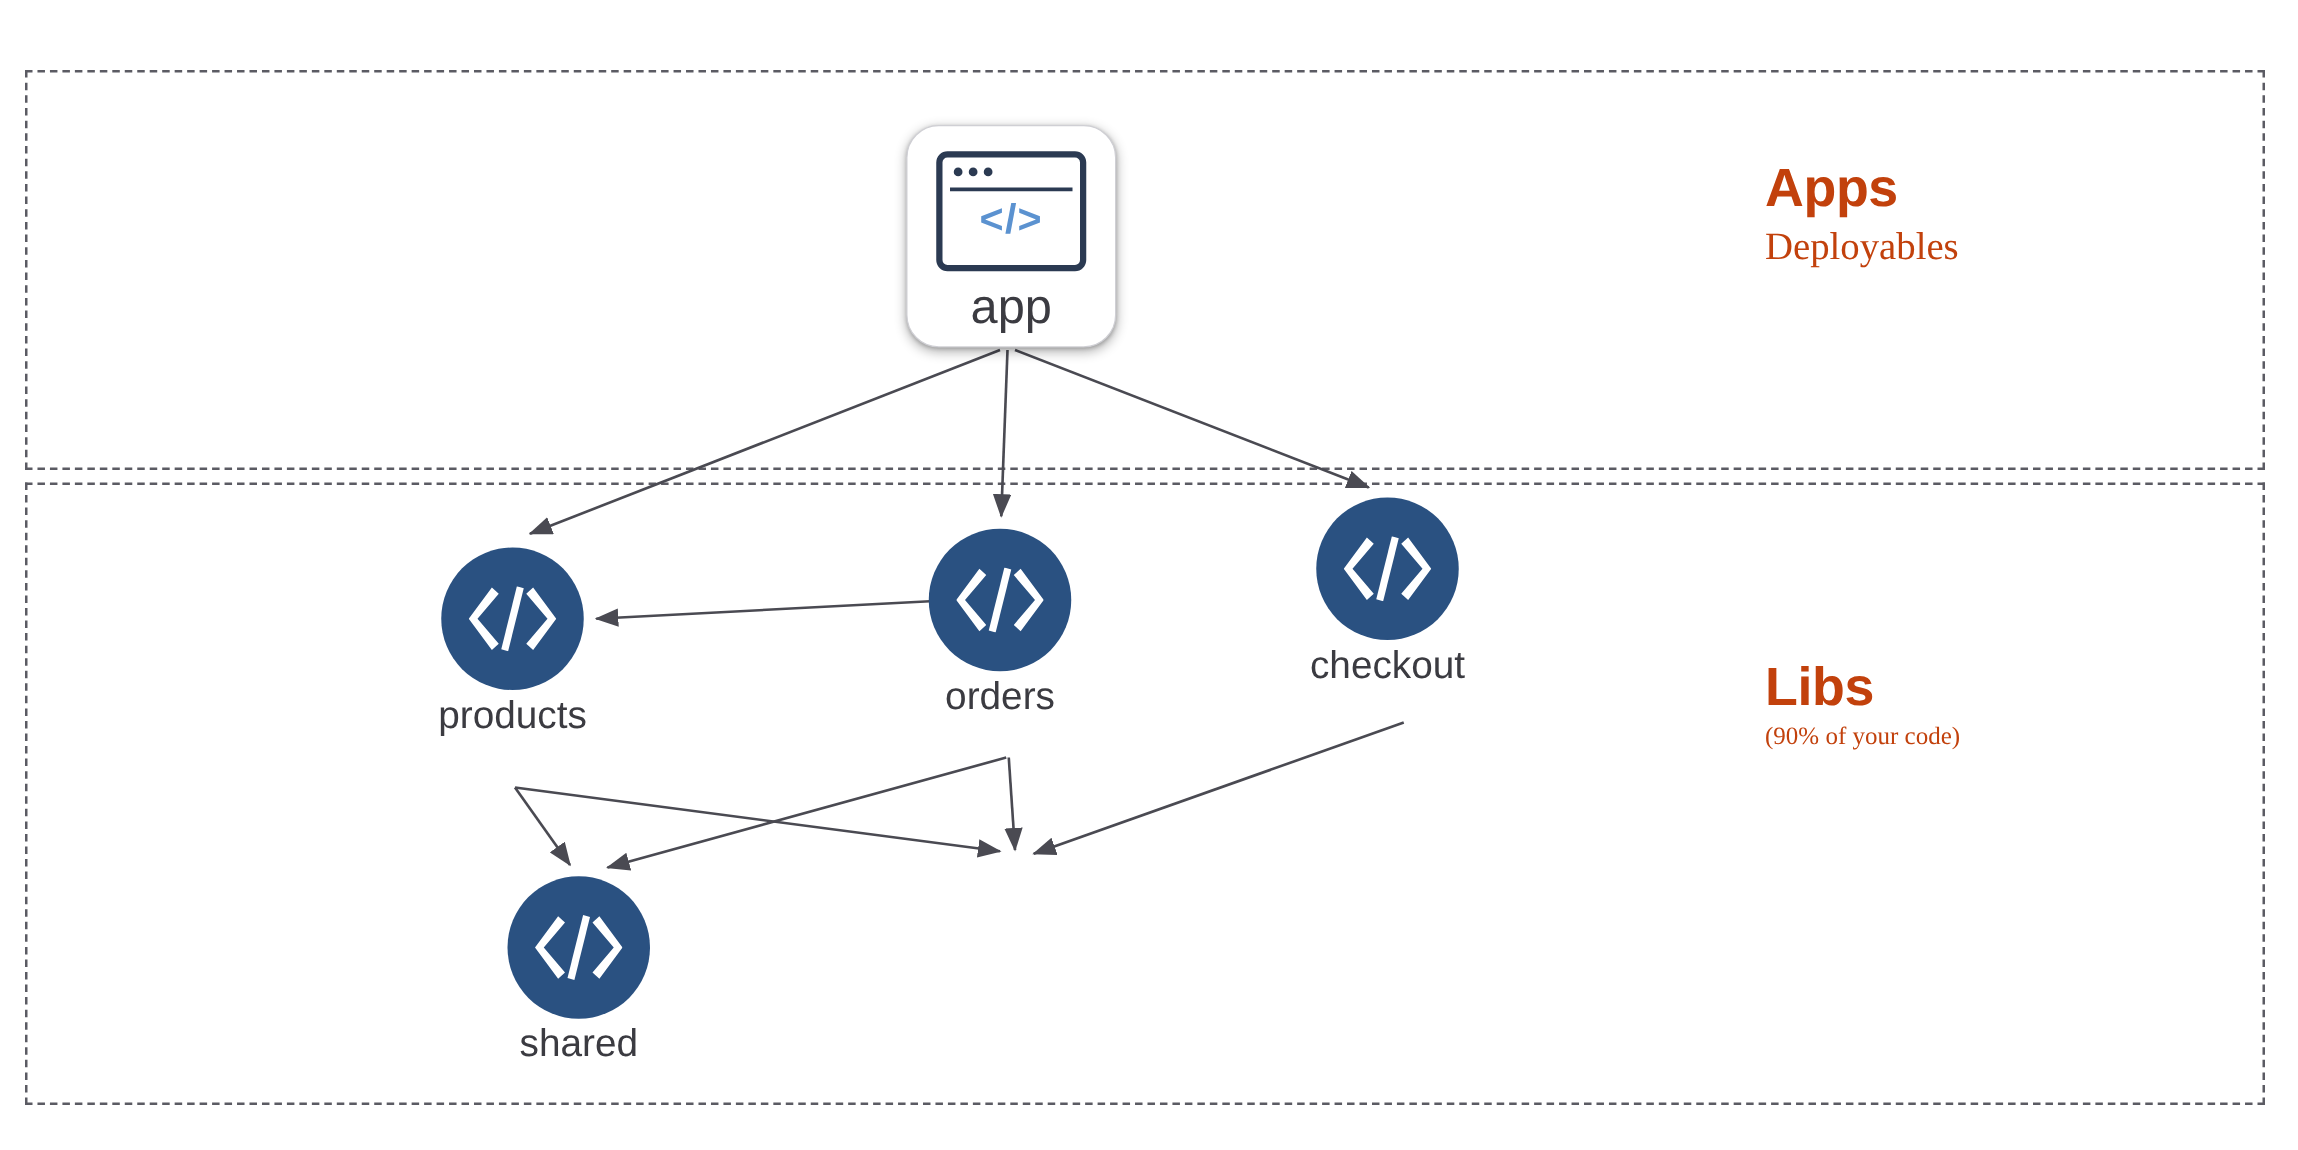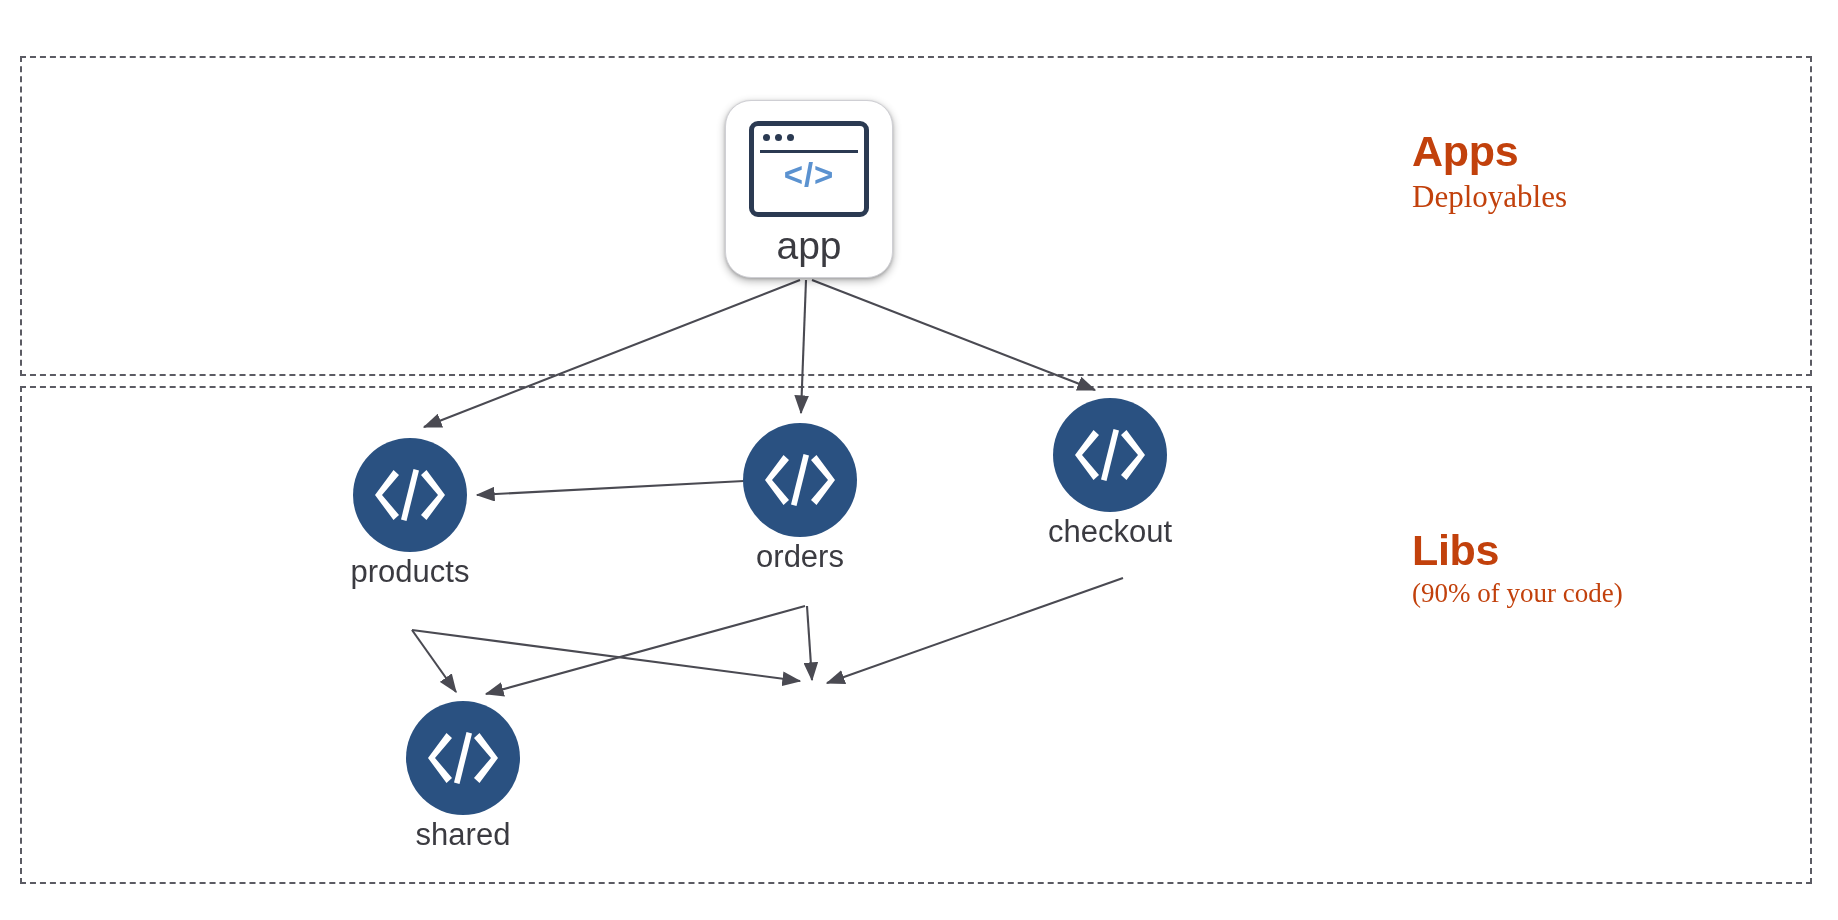--- a/index.html
+++ b/index.html
@@ -43,21 +43,21 @@
     font-weight: bold;
     letter-spacing: -0.3px;
   }
   .zone-caption .zsub {
     display: block;
     font-size: 31px;
     font-weight: normal;
     margin-top: 6px;
     font-family: Liberation Serif, serif;
   }
-  .zone-caption.small .zsub { font-size: 27px; }
+  .zone-caption.small .zsub { font-size: 20px; }
   #caption-apps { left: 1412px; top: 128px; }
   #caption-libs { left: 1412px; top: 527px; }
 
   
   #edges {
     position: absolute;
     left: 0; top: 0;
     width: 1838px;
     height: 920px;
     pointer-events: none;

